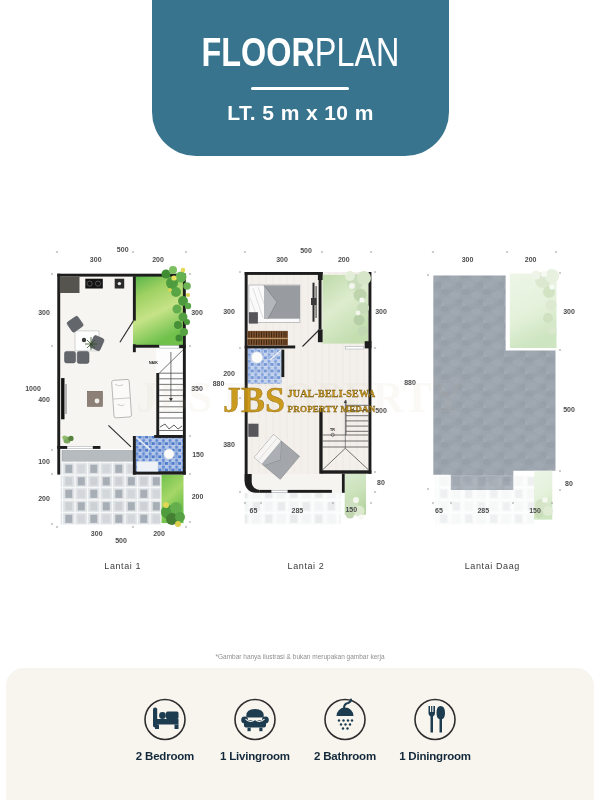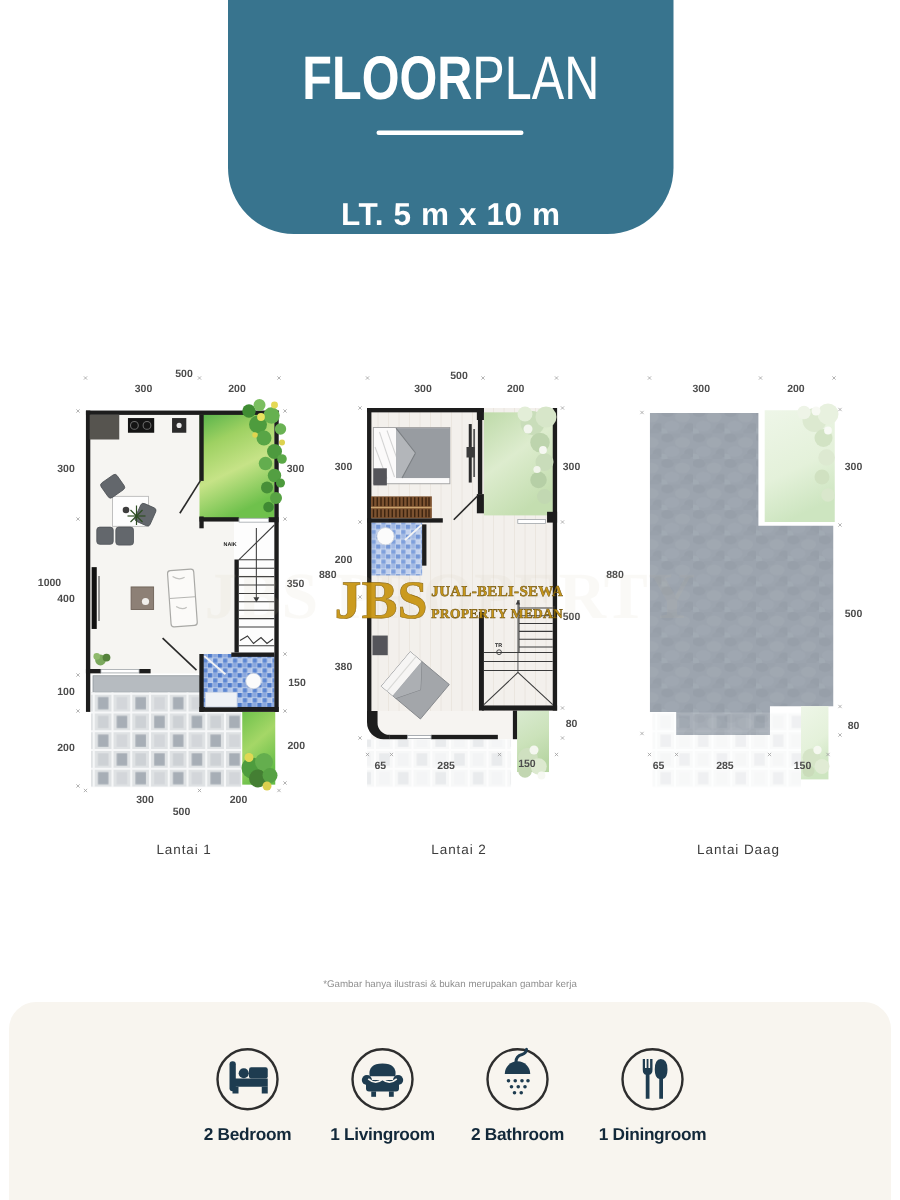--- a/index.html
+++ b/index.html
@@ -8,21 +8,21 @@
 </style>
 </head>
 <body>
 
 <div class="abs" style="left:152px;top:0;width:297px;height:156px;background:#38748e;border-radius:0 0 44px 44px;"></div>
 
 <div class="abs" style="left:152px;top:29px;width:297px;text-align:center;color:#ffffff;font-size:41px;letter-spacing:0px;transform:scaleX(0.79);transform-origin:center;"><b>FLOOR</b><span style="font-weight:normal">PLAN</span></div>
 
 <div class="abs" style="left:251px;top:87px;width:98px;height:2.5px;background:#ffffff;border-radius:2px;"></div>
 
-<div class="abs" style="left:152px;top:101px;width:297px;text-align:center;color:#ffffff;font-size:21px;font-weight:bold;letter-spacing:0.4px;margin-top:31px;">LT. 5 m x 10 m</div>
+<div class="abs" style="left:152px;top:101px;width:297px;text-align:center;color:#ffffff;font-size:21px;font-weight:bold;letter-spacing:0.4px;">LT. 5 m x 10 m</div>
 
 <svg class="abs" style="left:0;top:0;" width="600" height="800" viewBox="0 0 600 800">
   <defs>
 
     <linearGradient id="gbright" x1="0" y1="0" x2="0.35" y2="1">
       <stop offset="0" stop-color="#55b249"></stop>
       <stop offset="0.3" stop-color="#9ed162"></stop>
       <stop offset="0.62" stop-color="#c6e387"></stop>
       <stop offset="1" stop-color="#6fc14c"></stop>
     </linearGradient>

